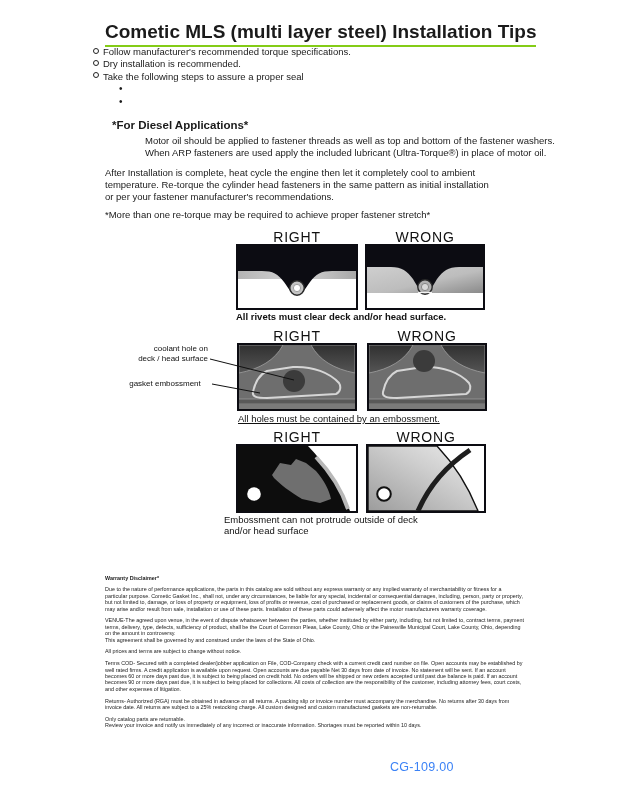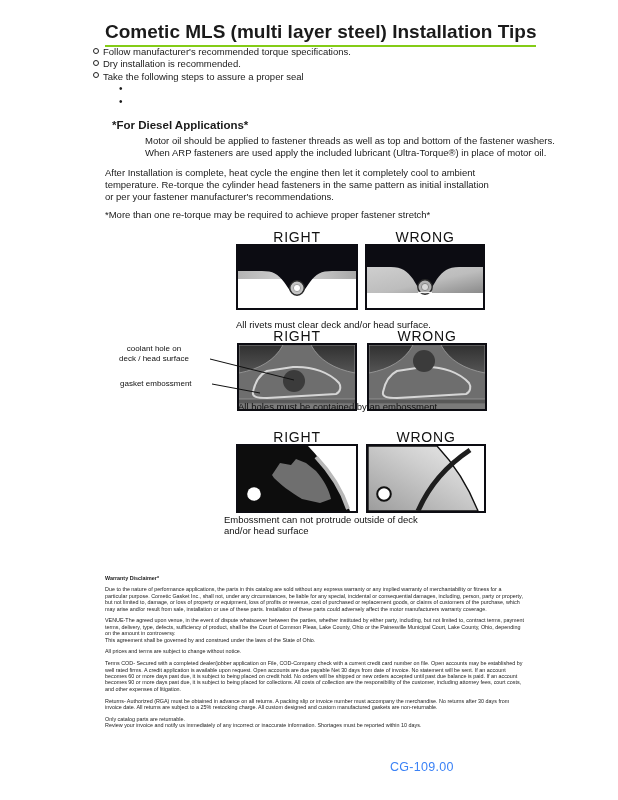--- a/index.html
+++ b/index.html
@@ -94,28 +94,28 @@
       </defs>
       <rect width="116" height="62" fill="#ffffff"></rect>
       <rect x="0" y="21" width="116" height="26" fill="url(#gb2)"></rect>
       <path d="M0,0 H116 V21 H92 C81,21 76,25 70,33 C65,41 63,47 58,47 C53,47 51,41 46,33 C40,25 35,21 24,21 H0 Z" fill="#0c0c12"></path>
       <circle cx="58" cy="41" r="7.2" fill="#b0b0b0" stroke="#2a2a2a" stroke-width="1.4"></circle>
       <circle cx="58" cy="41" r="3.6" fill="#d8d8d8" stroke="#777777" stroke-width="0.8"></circle>
       <path d="M51,46.5 H65" stroke="#f2f2f2" stroke-width="1.2"></path>
     </svg>
   </div>
 
-  <div class="abs dg-cap" style="left:236px;top:320px;">All rivets must clear deck and/or head surface.</div>
+  <div class="abs dg-cap" style="left:236px;top:312px;font-weight:bold;">All rivets must clear deck and/or head surface.</div>
 
   <div class="abs dg-h" style="left:237px;top:328px;width:120px;">RIGHT</div>
   <div class="abs dg-h" style="left:367px;top:328px;width:120px;">WRONG</div>
 
-  <div class="abs small-label" style="left:100px;top:344px;width:108px;text-align:center;">coolant hole on
+  <div class="abs small-label" style="left:100px;top:344px;width:108px;text-align:right;">coolant hole on
 deck / head surface</div>
-  <div class="abs small-label" style="left:120px;top:379px;width:90px;text-align:left;">gasket embossment</div>
+  <div class="abs small-label" style="left:120px;top:379px;width:90px;text-align:center;">gasket embossment</div>
 
   <div class="abs dg-box" style="left:237px;top:343px;width:120px;height:68px;">
     <svg viewBox="0 0 116 64" preserveAspectRatio="none">
       <defs>
         <linearGradient id="cnr" x1="0" y1="0" x2="0" y2="1">
           <stop offset="0" stop-color="#303030"></stop>
             <stop offset="1" stop-color="#555555"></stop>
         </linearGradient>
       </defs>
       <rect width="116" height="64" fill="#6e6e6e"></rect>
@@ -135,21 +135,21 @@
       <path d="M0,0 H44 C36,15 21,24 0,28 Z" fill="url(#cnr)" stroke="#9f9f9f" stroke-width="0.8"></path>
       <path d="M116,0 H72 C80,15 95,24 116,28 Z" fill="url(#cnr)" stroke="#9f9f9f" stroke-width="0.8"></path>
       <rect y="54" width="116" height="4.5" fill="#595959"></rect>
       <path d="M0,54 H116" stroke="#9a9a9a" stroke-width="0.8"></path>
       <rect y="58.5" width="116" height="5.5" fill="#7a7a7a"></rect>
       <path d="M14,47 C16,37 20,30 28,26 L54,22 C74,21 91,28 100,38 C102,41 102,47 97,49 L28,53 C18,53 13,52 14,47 Z" fill="none" stroke="#d6d6d6" stroke-width="2"></path>
       <circle cx="55" cy="16" r="11" fill="#3b3b3b"></circle>
     </svg>
   </div>
 
-  <div class="abs dg-cap" style="left:238px;top:402px;">All holes must be contained by an embossment.</div>
+  <div class="abs dg-cap" style="left:238px;top:414px;text-decoration:underline;">All holes must be contained by an embossment.</div>
 
   <svg class="abs overlay" width="618" height="800" viewBox="0 0 618 800">
     <line x1="210" y1="359" x2="294" y2="380" stroke="#111" stroke-width="1"></line>
     <line x1="212" y1="384" x2="260" y2="393" stroke="#111" stroke-width="1"></line>
   </svg>
 
   <div class="abs dg-h" style="left:236px;top:429px;width:122px;">RIGHT</div>
   <div class="abs dg-h" style="left:366px;top:429px;width:120px;">WRONG</div>
 
   <div class="abs dg-box" style="left:236px;top:444px;width:122px;height:69px;">

